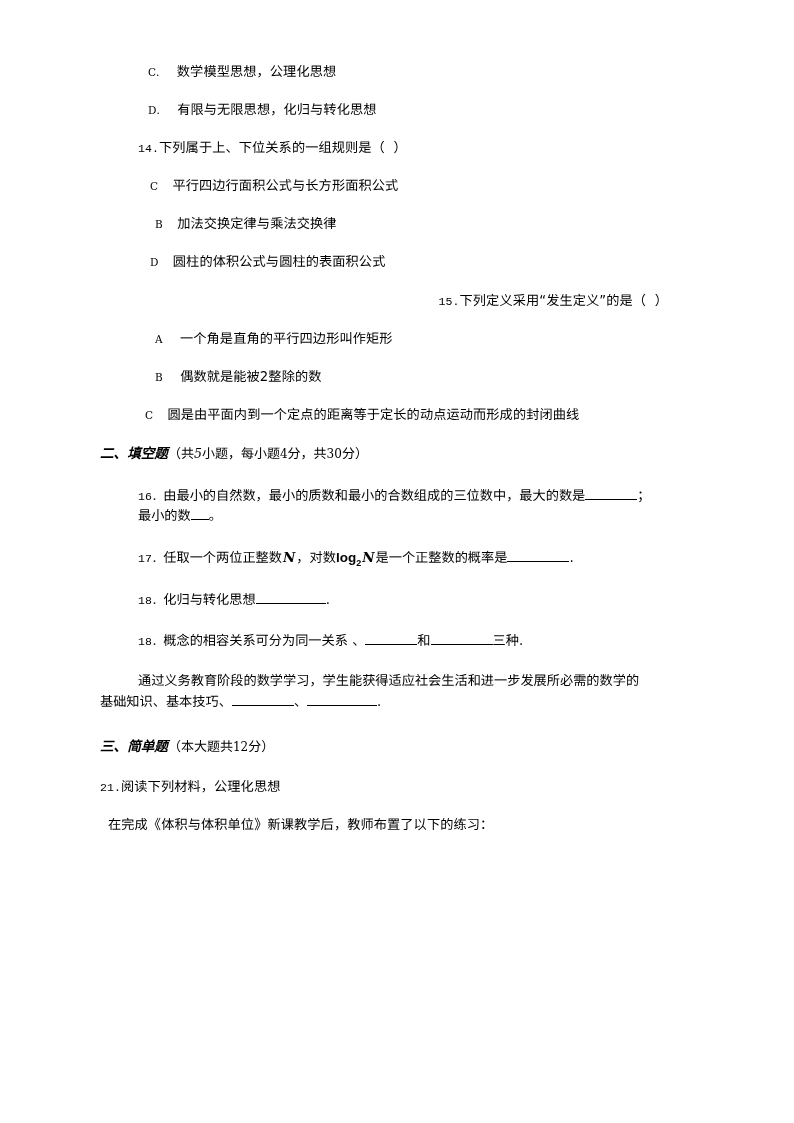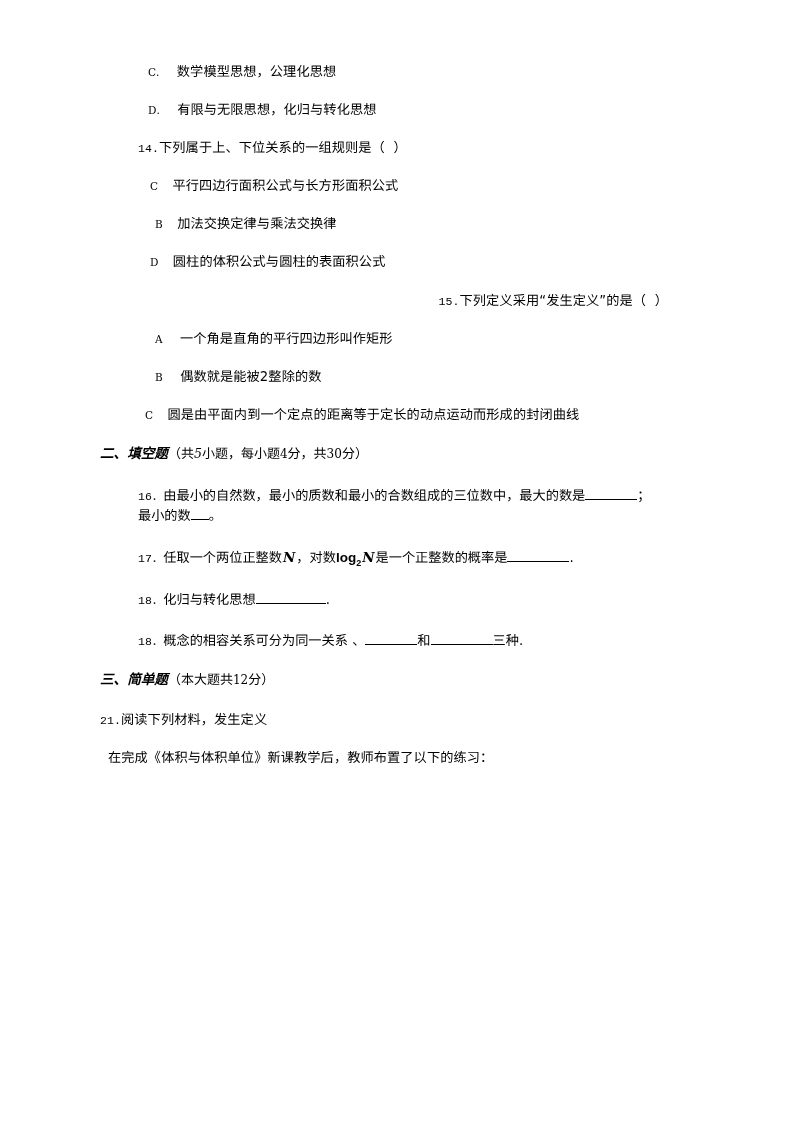--- a/index.html
+++ b/index.html
@@ -167,20 +167,21 @@
   <p class="section-head"><span class="sh-bold">二、填空题</span><span class="sh-rest"><span>（共</span><span class="sh-num">5</span><span>小题，每小题</span><span class="sh-digit">4</span><span>分，共</span><span class="sh-digit">30</span><span>分）</span></span></p>
 
   <p class="fill-item"><span class="num-lead">16．</span><span>由最小的自然数，最小的质数和最小的合数组成的三位数中，最大的数是</span><span class="blank blank-md"></span><span>；最小的数</span><span class="blank blank-xs"></span><span>。</span></p>
 
   <p class="fill-item"><span class="num-lead">17．</span><span>任取一个两位正整数</span><span class="mathvar">N</span><span>，对数</span><span class="mathop"><span>log</span><sub>2</sub></span><span class="mathvar">N</span><span>是一个正整数的概率是</span><span class="blank blank-lg"></span><span>.</span></p>
 
   <p class="fill-item"><span class="num-lead">18．</span><span>化归与转化思想</span><span class="blank blank-xl"></span><span>.</span></p>
 
   <p class="fill-item"><span class="num-lead">18．</span><span>概念的相容关系可分为同一关系 、</span><span class="blank blank-md"></span><span>和</span><span class="blank blank-lg"></span><span>三种.</span></p>
 
+  <p class="fill-item hang gap-md" style="text-indent:38px;"><span>通过义务教育阶段的数学学习，学生能获得适应社会生活和进一步发展所必需的数学的基础知识、基本技巧、</span><span class="blank blank-lg"></span><span>、</span><span class="blank blank-xl"></span><span>.</span></p>
 
   <p class="section-head"><span class="sh-bold">三、简单题</span><span class="sh-rest"><span>（本大题共</span><span class="sh-digit">12</span><span>分）</span></span></p>
 
-  <p class="line" style="margin-left:0;"><span class="num-lead">21.</span><span>阅读下列材料，发生定义</span></p>
+  <p class="line" style="margin-left:0;"><span class="num-lead">21.</span><span>阅读下列材料，公理化思想</span></p>
 
   <p class="line" style="margin-left:8px;">在完成《体积与体积单位》新课教学后，教师布置了以下的练习：</p>
 
 </div>
 
 </body></html>

